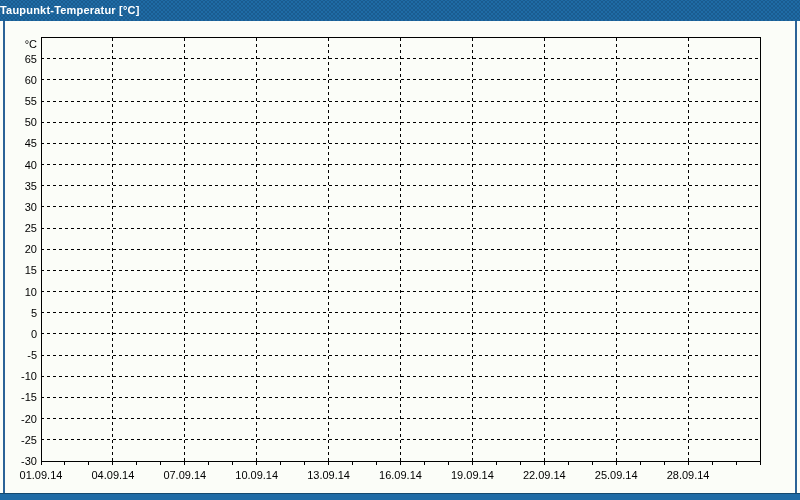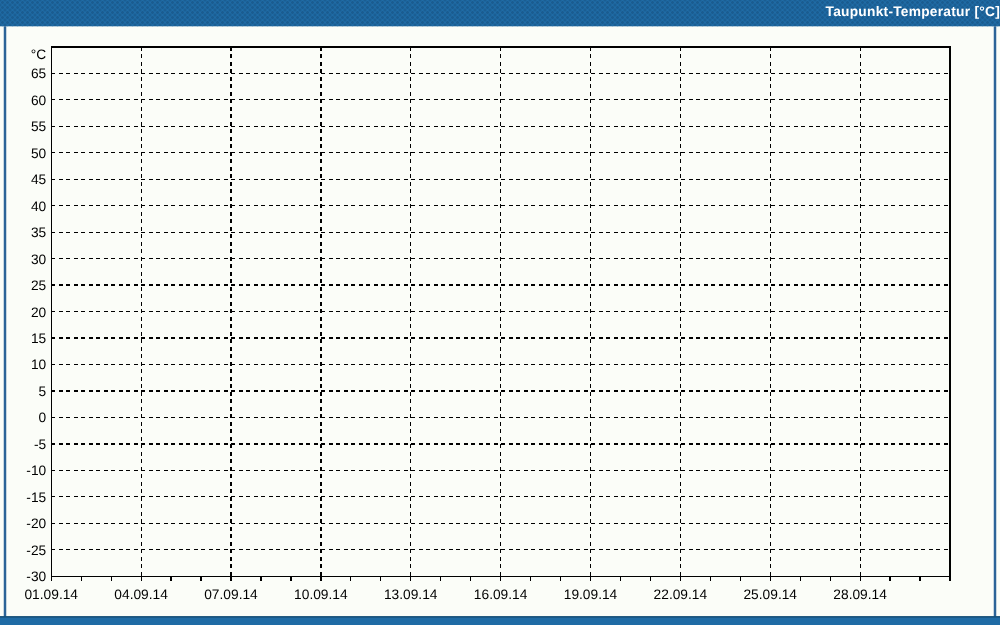--- a/index.html
+++ b/index.html
@@ -15,21 +15,21 @@
     background:var(--bg,#fbfdf8);
   }
   .title-bar{
     position:absolute;top:0;left:0;right:0;height:21px;
     background-color:var(--titlebar,#1f6ba5);
     background-image:
       radial-gradient(var(--titledot,#1a5c90) 1px, transparent 1.2px),
       radial-gradient(var(--titledot,#1a5c90) 1px, transparent 1.2px);
     background-size:4px 4px;
     background-position:0 0,2px 2px;
-    text-align:right;
+    text-align:left;
   }
   .title-text{
     color:#ffffff;
     font-size:11px;
     font-weight:bold;
     line-height:21px;
     letter-spacing:0.2px;
   }
   .content{
     position:absolute;top:21px;left:0;width:800px;height:472px;

